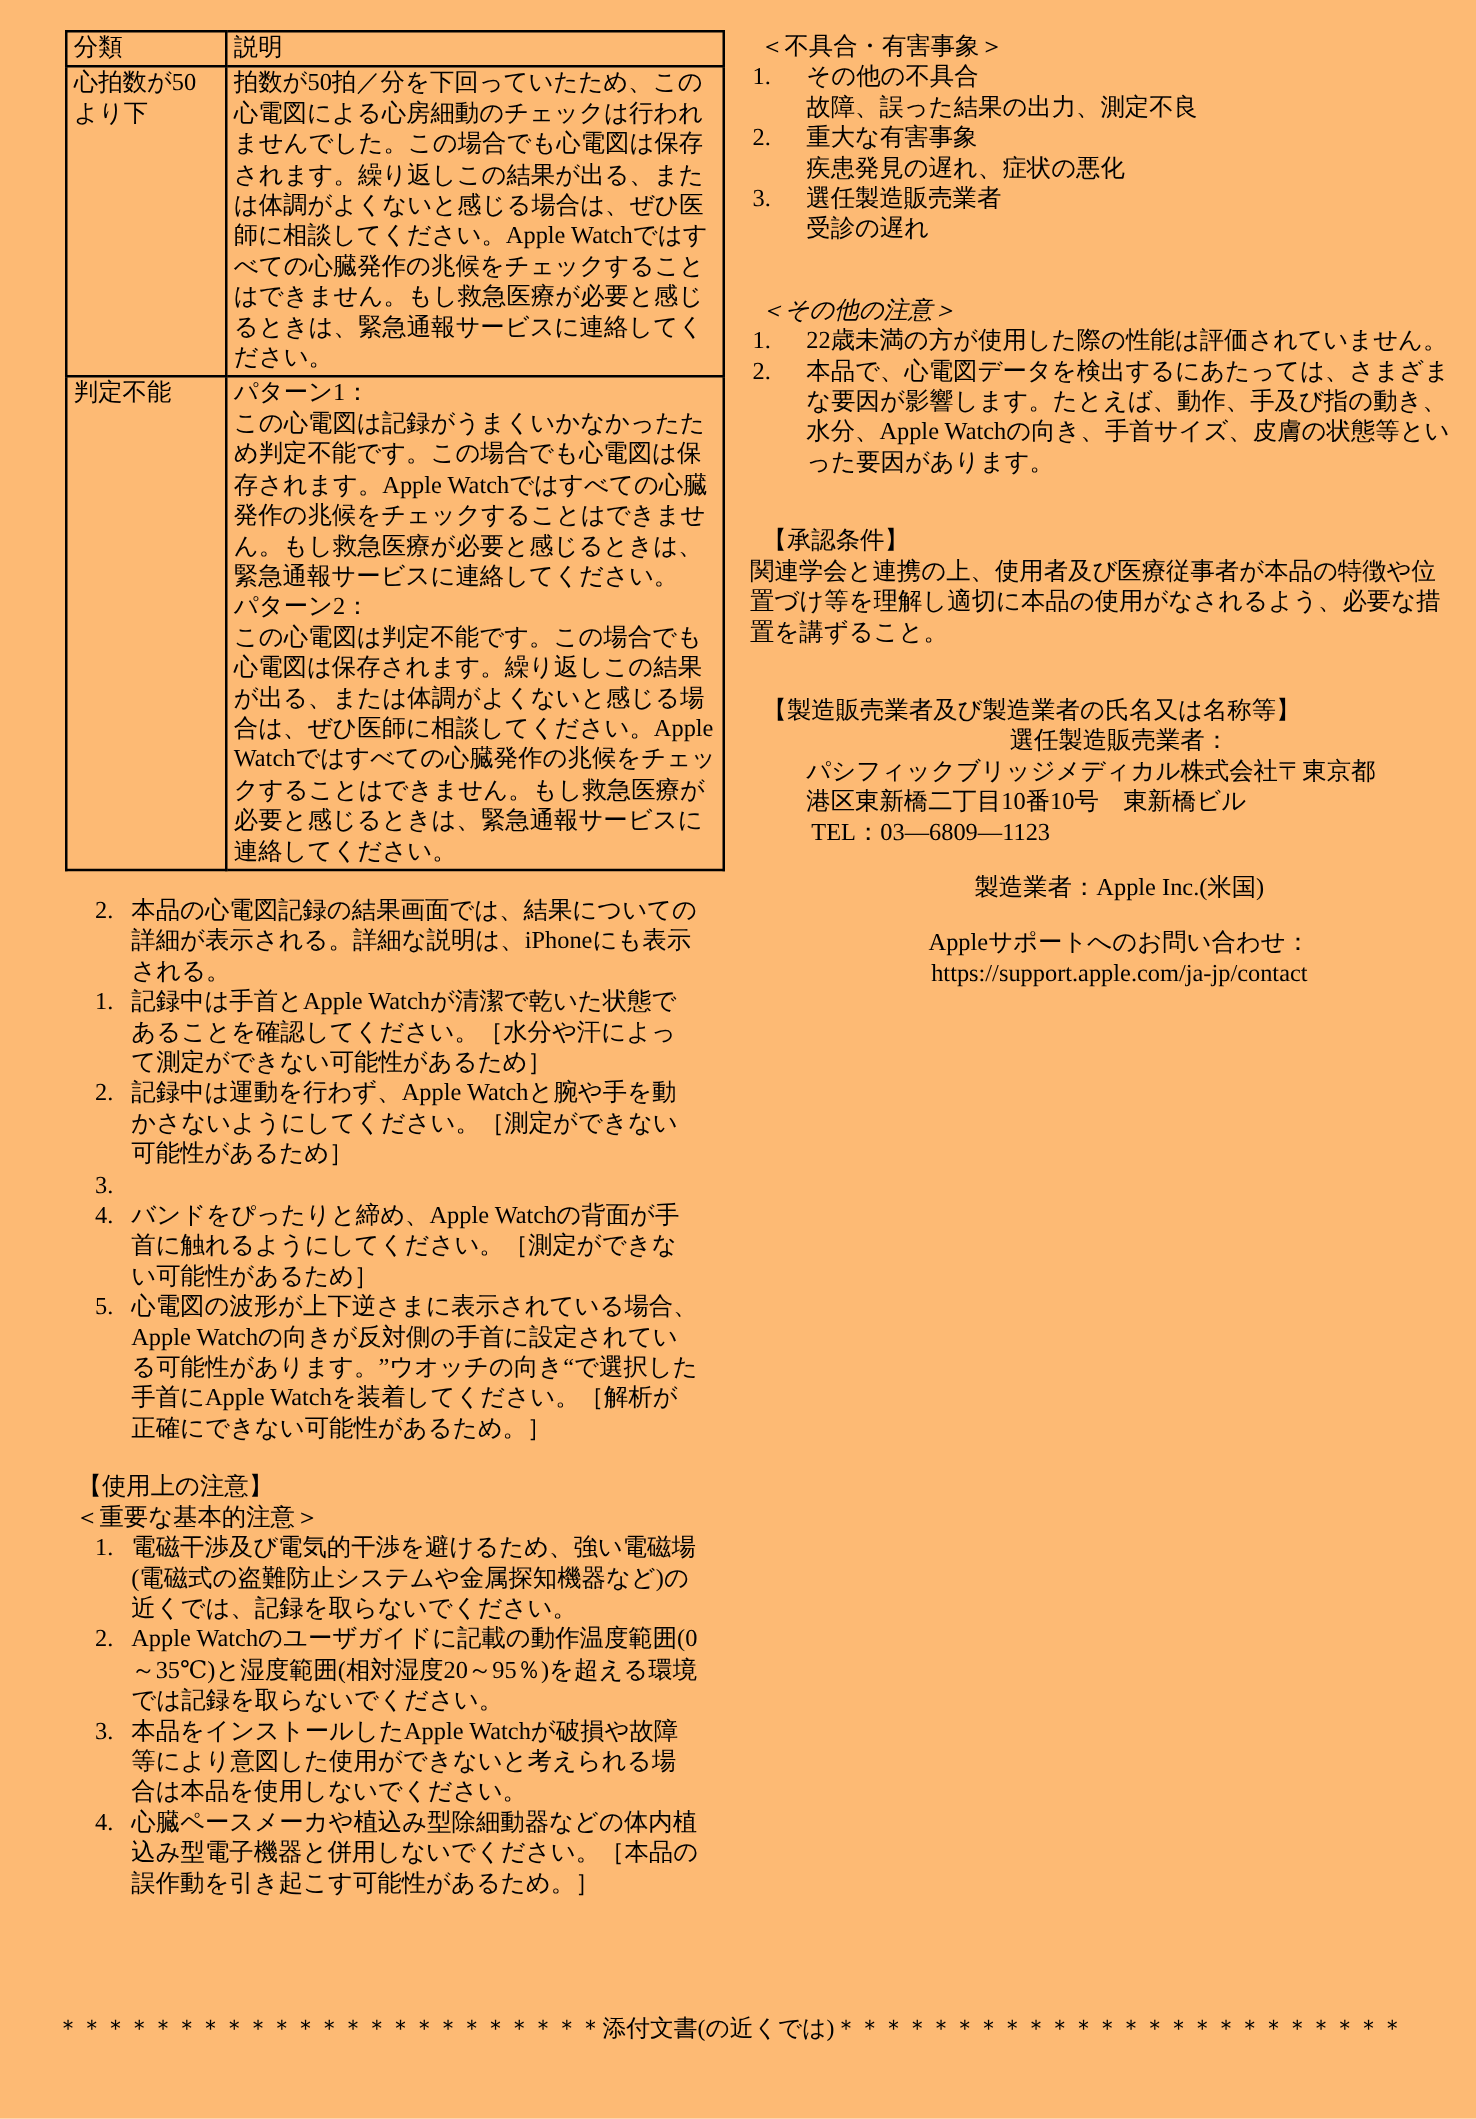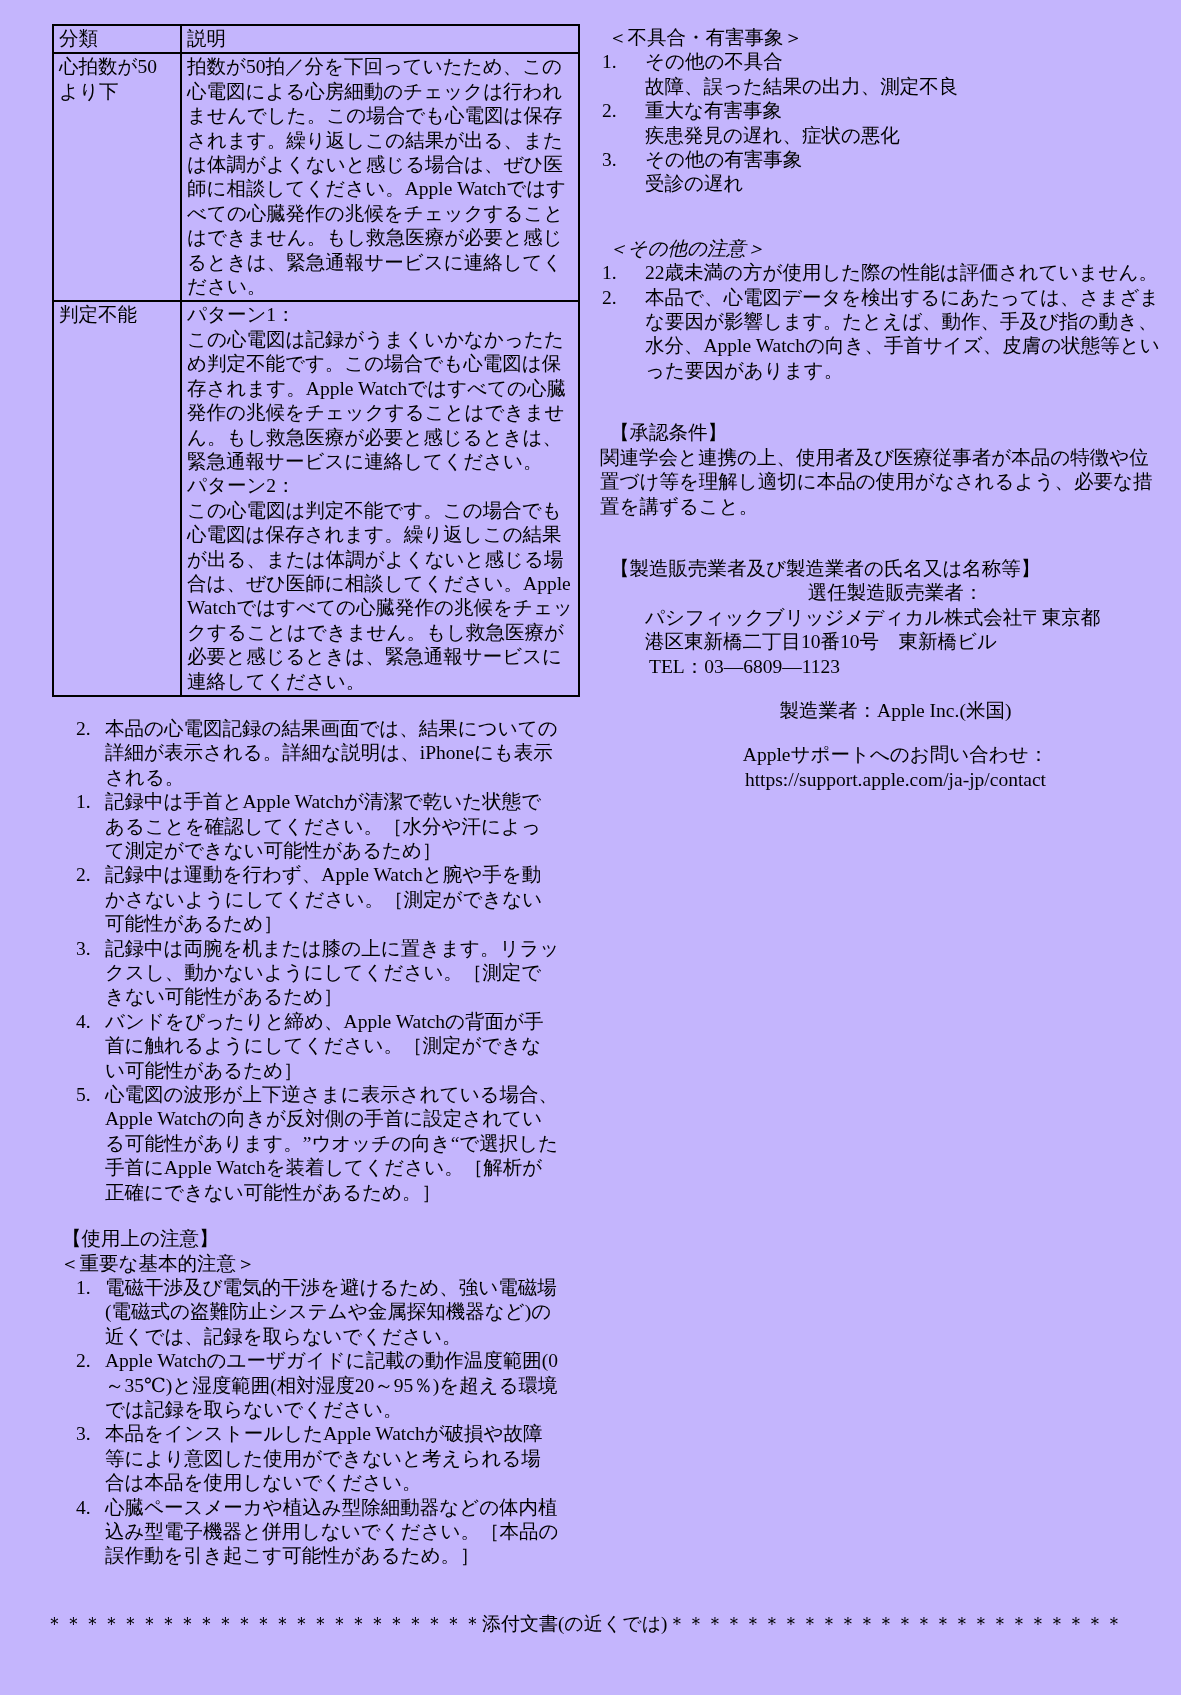--- a/index.html
+++ b/index.html
@@ -4,21 +4,21 @@
 <style>
   html, body {
     margin: 0;
     padding: 0;
     background: #ffffff;
   }
   .page {
     position: relative;
     width: 1181px;
     height: 1695px;
-    background: #c4b5fd;
+    background: #fdba74;
     color: #000000;
     font-family: "Liberation Serif", "DejaVu Serif", serif;
     font-size: 19.5px;
     line-height: 24.4px;
     overflow: hidden;
   }
   .col-left {
     position: absolute;
     left: 52px;
     top: 24px;
@@ -111,21 +111,20 @@
     <div class="num-item">
       <span class="num">1.</span>
       <div class="txt">記録中は手首とApple Watchが清潔で乾いた状態であることを確認してください。［水分や汗によって測定ができない可能性があるため］</div>
     </div>
     <div class="num-item">
       <span class="num">2.</span>
       <div class="txt">記録中は運動を行わず、Apple Watchと腕や手を動かさないようにしてください。［測定ができない可能性があるため］</div>
     </div>
     <div class="num-item">
       <span class="num">3.</span>
-      <div class="txt">記録中は両腕を机または膝の上に置きます。リラックスし、動かないようにしてください。［測定できない可能性があるため］</div>
     </div>
     <div class="num-item">
       <span class="num">4.</span>
       <div class="txt">バンドをぴったりと締め、Apple Watchの背面が手首に触れるようにしてください。［測定ができない可能性があるため］</div>
     </div>
     <div class="num-item">
       <span class="num">5.</span>
       <div class="txt">心電図の波形が上下逆さまに表示されている場合、Apple Watchの向きが反対側の手首に設定されている可能性があります。”ウオッチの向き“で選択した手首にApple Watchを装着してください。［解析が正確にできない可能性があるため。］</div>
     </div>
 
@@ -160,21 +159,21 @@
       <div class="txt">その他の不具合</div>
     </div>
     <div class="r-detail">故障、誤った結果の出力、測定不良</div>
     <div class="r-num-item">
       <span class="num">2.</span>
       <div class="txt">重大な有害事象</div>
     </div>
     <div class="r-detail">疾患発見の遅れ、症状の悪化</div>
     <div class="r-num-item">
       <span class="num">3.</span>
-      <div class="txt">その他の有害事象</div>
+      <div class="txt">選任製造販売業者</div>
     </div>
     <div class="r-detail">受診の遅れ</div>
 
     <div class="angle-heading gap-xl">＜その他の注意＞</div>
     <div class="r-num-item">
       <span class="num">1.</span>
       <div class="txt">22歳未満の方が使用した際の性能は評価されていません。</div>
     </div>
     <div class="r-num-item">
       <span class="num">2.</span>

